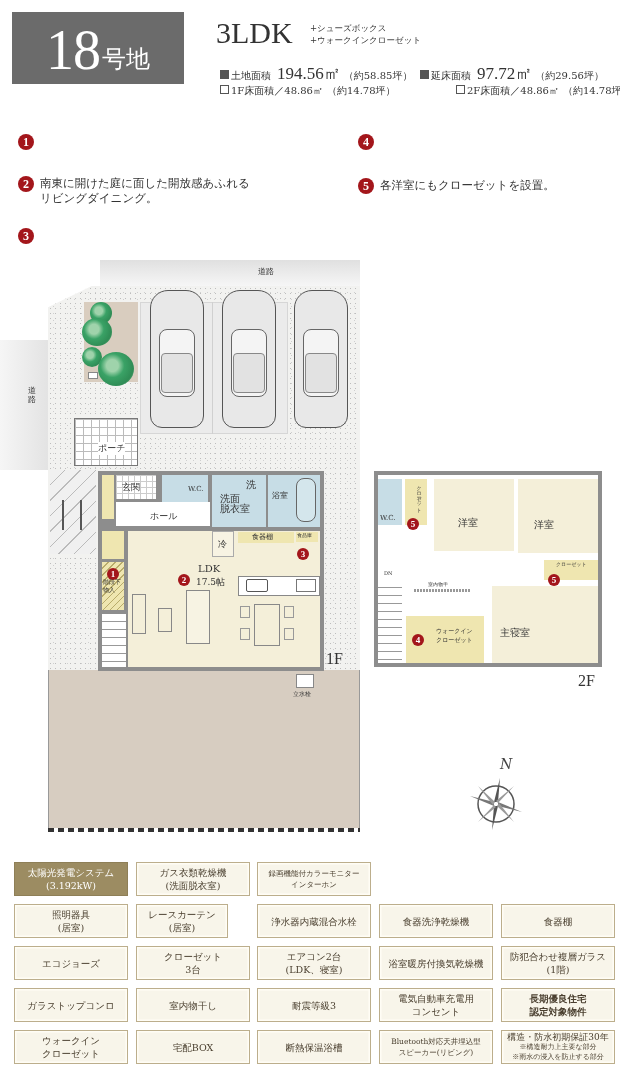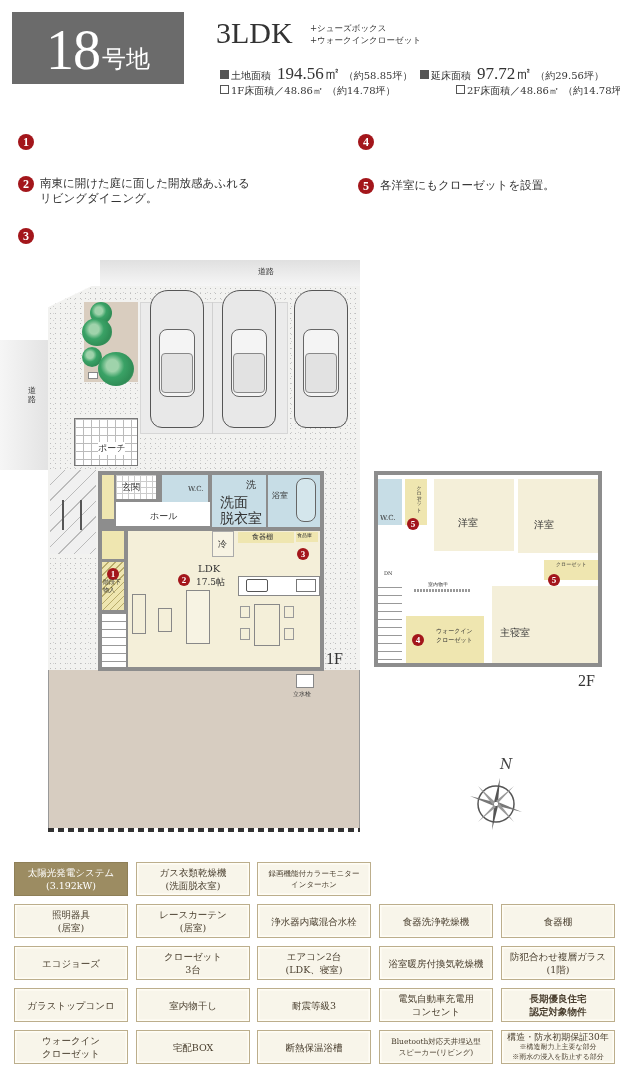--- a/index.html
+++ b/index.html
@@ -152,21 +152,21 @@
 
   <div class="room yellow" style="left:102px; top:475px; width:12px; height:44px;"></div>
 
   <div class="room white" style="left:116px; top:475px; width:40px; height:24px; background-image: linear-gradient(#ccc 1px, transparent 1px), linear-gradient(90deg,#ccc 1px, transparent 1px); background-size:6px 6px;"></div>
   <div class="room-lbl" style="left:122px; top:481px;">玄関</div>
 
   <div class="room blue" style="left:162px; top:475px; width:46px; height:30px;"></div>
   <div class="room-lbl" style="left:188px; top:485px; font-size:7px;">W.C.</div>
 
   <div class="room blue" style="left:212px; top:475px; width:54px; height:52px;"></div>
-  <div class="room-lbl" style="left:220px; top:494px; font-size:14px; white-space:pre-line; line-height:16px;">洗面
+  <div class="room-lbl" style="left:220px; top:494px; font-size:10px; white-space:pre-line; line-height:10px;">洗面
 脱衣室</div>
   <div class="room-lbl" style="left:246px; top:478px; font-size:10px;">洗</div>
 
   <div class="room blue" style="left:268px; top:475px; width:52px; height:52px;"></div>
   <div class="abs" style="left:296px; top:478px; width:20px; height:44px; border:1px solid #666; border-radius:8px; background:#d4e6ec;"></div>
   <div class="room-lbl" style="left:272px; top:490px; font-size:8px;">浴室</div>
 
   <div class="room white" style="left:116px; top:502px; width:94px; height:24px;"></div>
   <div class="room-lbl" style="left:150px; top:510px;">ホール</div>
 
@@ -262,21 +262,21 @@
 
   <div class="tile hl" style="left:14px; top:862px; width:114px; height:34px;">太陽光発電システム
 (3.192kW)</div>
   <div class="tile" style="left:136px; top:862px; width:114px; height:34px;">ガス衣類乾燥機
 (洗面脱衣室)</div>
   <div class="tile small-text" style="left:257px; top:862px; width:114px; height:34px;">録画機能付カラーモニター
 インターホン</div>
 
   <div class="tile" style="left:14px; top:904px; width:114px; height:34px;">照明器具
 (居室)</div>
-  <div class="tile" style="left:136px; top:904px; width:114px; height:34px;">レースカーテン
+  <div class="tile" style="left:136px; top:904px; width:92px; height:34px;">レースカーテン
 (居室)</div>
   <div class="tile" style="left:257px; top:904px; width:114px; height:34px;">浄水器内蔵混合水栓</div>
   <div class="tile" style="left:379px; top:904px; width:114px; height:34px;">食器洗浄乾燥機</div>
   <div class="tile" style="left:501px; top:904px; width:114px; height:34px;">食器棚</div>
 
   <div class="tile" style="left:14px; top:946px; width:114px; height:34px;">エコジョーズ</div>
   <div class="tile" style="left:136px; top:946px; width:114px; height:34px;">クローゼット
 3台</div>
   <div class="tile" style="left:257px; top:946px; width:114px; height:34px;">エアコン2台
 (LDK、寝室)</div>

